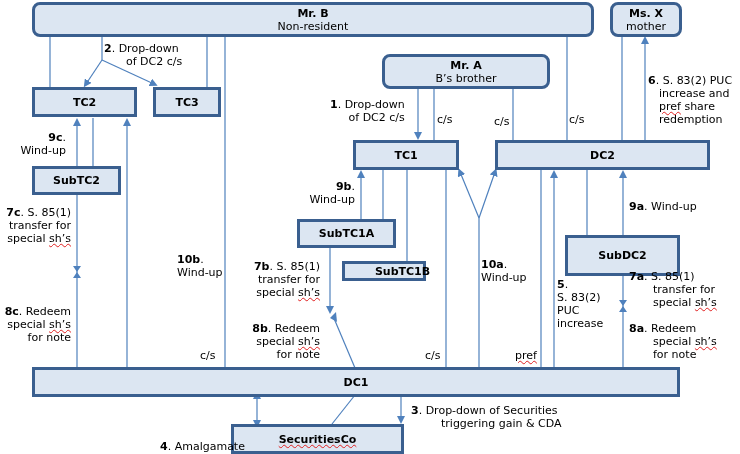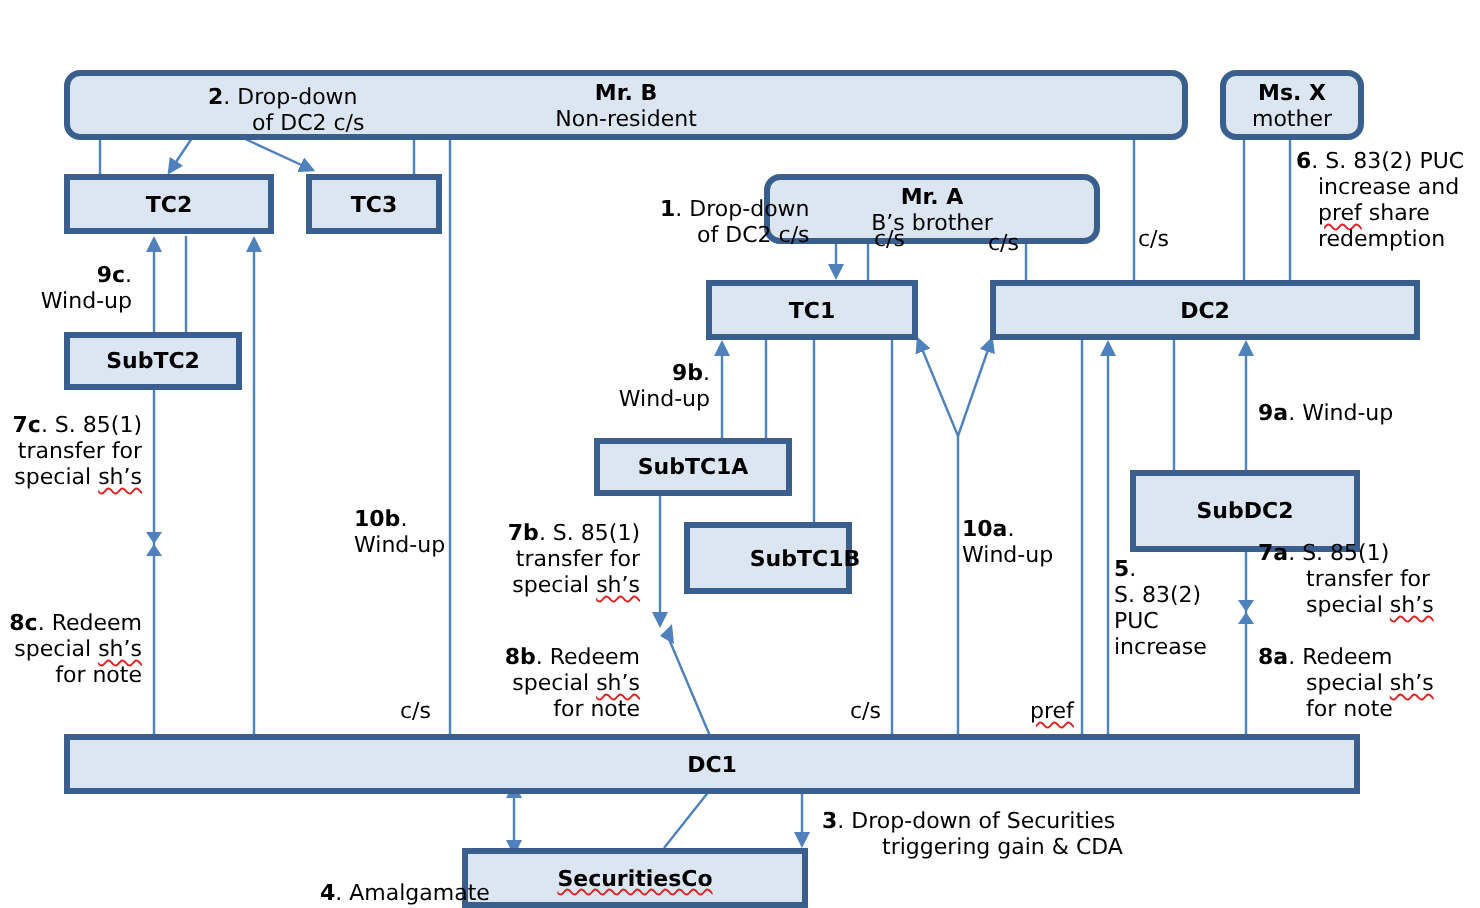--- a/index.html
+++ b/index.html
@@ -3,21 +3,21 @@
 <meta charset="utf-8">
 <style>
   html, body { margin: 0; padding: 0; background: #ffffff; }
   body { width: 740px; height: 454px; position: relative; overflow: hidden;
          font-family: "DejaVu Sans", sans-serif; font-size: 11px; color: #000; }
   svg.lines { position: absolute; left: 0; top: 0; width: 740px; height: 454px; }
   .box { position: absolute; box-sizing: border-box; background: #dce6f2;
          border: 3px solid #3a5f8f; display: flex; flex-direction: column;
          align-items: center; justify-content: center; text-align: center;
          line-height: 13px; font-size: 11px; }
-  .box.round { border-radius: 8px; margin-top: 33px; }
+  .box.round { border-radius: 8px; }
   .box .nm { font-weight: bold; }
   .lbl { position: absolute; font-size: 11px; line-height: 13px; white-space: nowrap; }
   .lbl b { font-weight: bold; }
   .r { text-align: right; }
   .sq { text-decoration: underline wavy #e02020; text-decoration-thickness: 1px; }
 </style>
 </head>
 <body>
 
 <svg class="lines" viewBox="0 0 740 454">
@@ -105,21 +105,21 @@
 </div>
 <div class="box" style="left:495px;top:140px;width:215px;height:30px;">
   <span class="nm">DC2</span>
 </div>
 <div class="box" style="left:32px;top:166px;width:89px;height:29px;">
   <span class="nm">SubTC2</span>
 </div>
 <div class="box" style="left:297px;top:219px;width:99px;height:29px;">
   <span class="nm">SubTC1A</span>
 </div>
-<div class="box" style="left:342px;top:261px;width:84px;height:36px;padding-left:37px;">
+<div class="box" style="left:342px;top:261px;width:84px;height:20px;padding-left:37px;">
   <span class="nm">SubTC1B</span>
 </div>
 <div class="box" style="left:565px;top:235px;width:115px;height:41px;">
   <span class="nm">SubDC2</span>
 </div>
 <div class="box" style="left:32px;top:367px;width:648px;height:30px;">
   <span class="nm">DC1</span>
 </div>
 <div class="box" style="left:231px;top:424px;width:173px;height:30px;">
   <span class="nm sq">SecuritiesCo</span>

